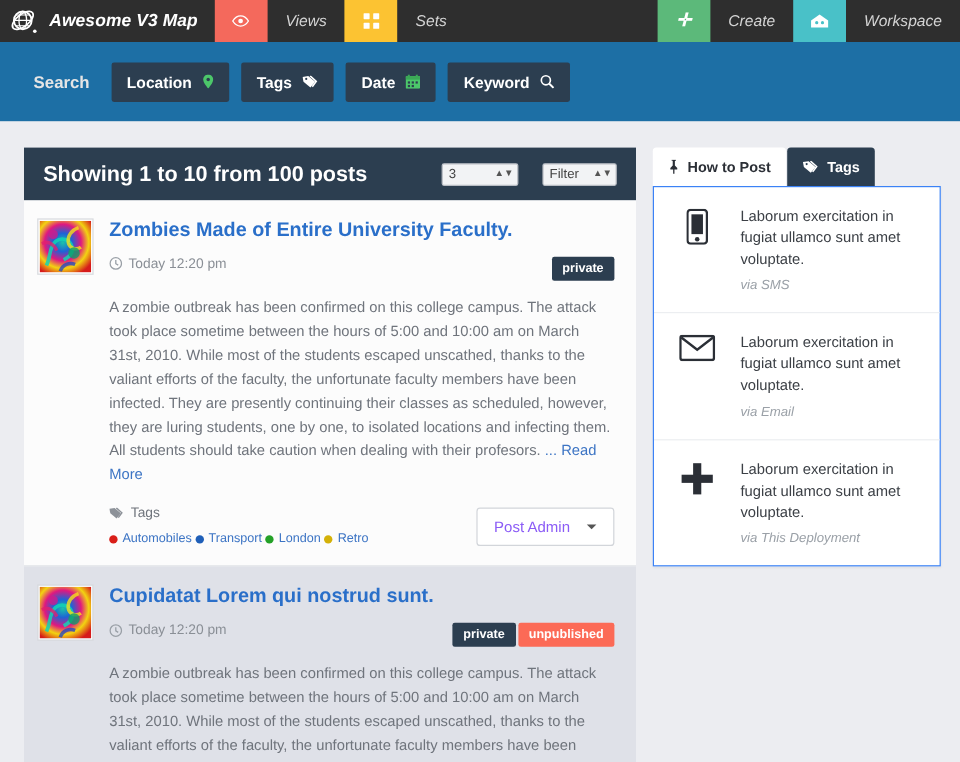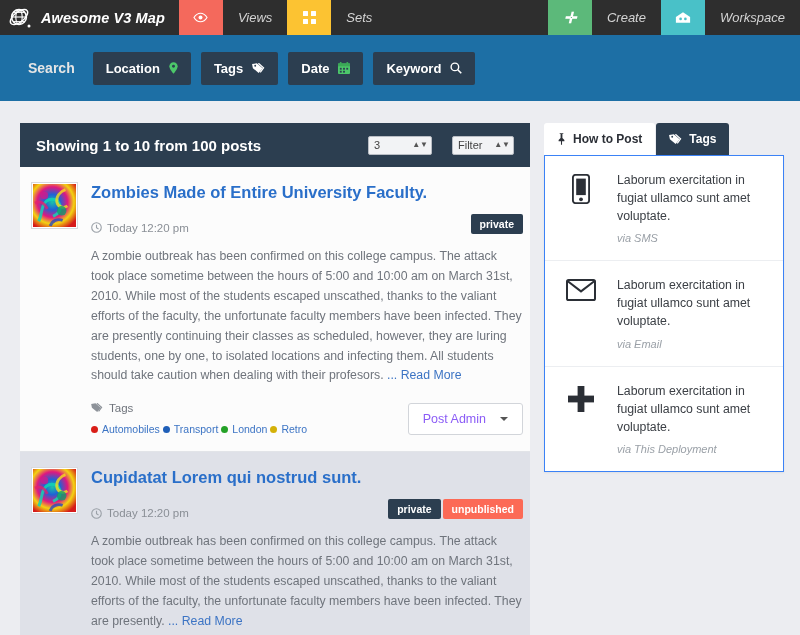--- a/index.html
+++ b/index.html
@@ -74,21 +74,21 @@
   .col-side  { width: 240px; flex: 0 0 240px; }
 
   
   .posts-head {
     background: #2c3e50;
     height: 44px;
     display: flex; align-items: center;
     padding: 0 16px;
   }
   .posts-head-title {
-    color: #ffffff; font-size: 15px; font-weight: bold;
+    color: #ffffff; font-size: 18px; font-weight: bold;
     flex: 1 1 auto;
   }
   .mini-select {
     appearance: none; -webkit-appearance: none;
     background: #f2f3f5;
     border: 1px solid #b9bdc4;
     border-radius: 2px;
     font-family: "Liberation Sans", sans-serif;
     font-size: 11px; color: #444;
     height: 19px; padding: 0 16px 0 5px;
@@ -98,39 +98,39 @@
   .sel-wrap .arrows {
     position: absolute; right: 4px; top: 50%; transform: translateY(-50%);
     font-size: 8px; color: #555; line-height: .85; pointer-events: none;
     display: flex; flex-direction: column;
   }
   .sel-3 { width: 64px; }
   .sel-f { width: 62px; margin-left: 12px; }
 
   
   .post {
-    padding: 16px 7px 16px 12px;
+    padding: 16px 18px 16px 12px;
     display: flex; gap: 14px;
     border-bottom: 1px solid #e2e4e8;
   }
   .post.alt { background: #dfe1e8; }
   .post.white { background: #fcfcfc; }
   .thumb {
     width: 45px; height: 45px; flex: 0 0 45px;
     border: 1px solid #ffffff;
     outline: 1px solid #d8dade;
     display: block;
   }
   .post-body { flex: 1 1 auto; min-width: 0; }
   .post-title {
     color: #2a6fc9; font-size: 16.5px; font-weight: bold;
     line-height: 1.2; margin-bottom: 11px; cursor: pointer;
   }
   .post-meta-row {
-    display: flex; align-items: flex-end; margin-bottom: 13px;
+    display: flex; align-items: flex-start; margin-bottom: 13px;
   }
   .post-time {
     color: #8a8f96; font-size: 11.5px;
     display: flex; align-items: center; gap: 5px;
   }
   .clock-ico { font-size: 11px; }
   .badges { margin-left: auto; display: flex; gap: 2px; }
   .badge {
     font-size: 10.5px; font-weight: bold; color: #fff;
     padding: 3px 9px; border-radius: 2px; line-height: 1.35;

